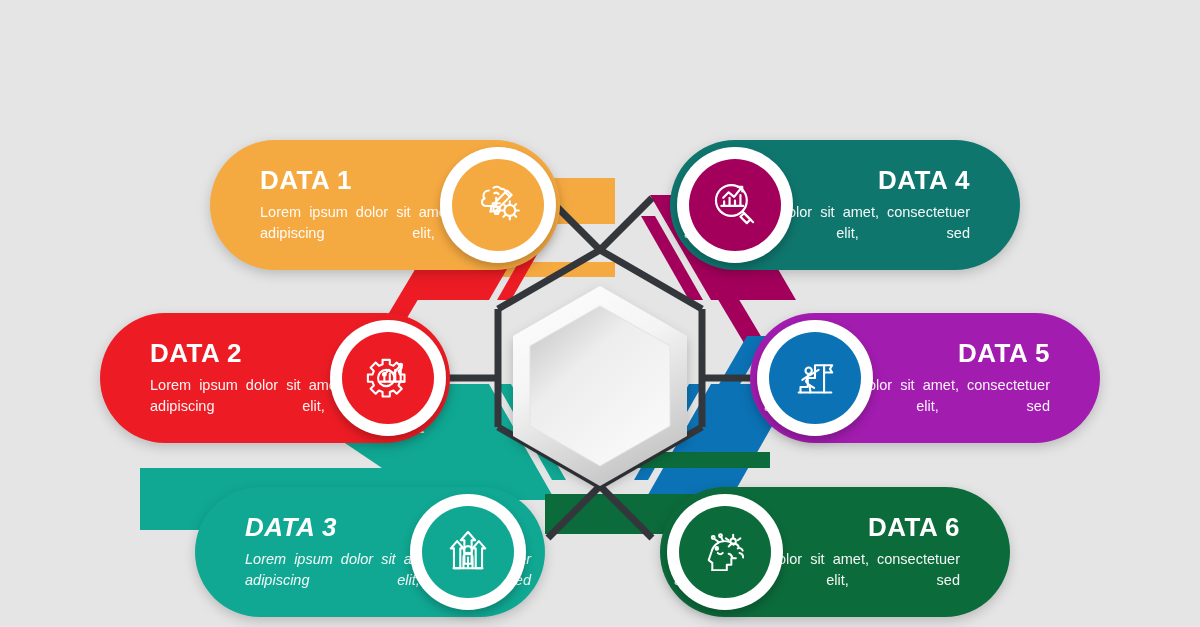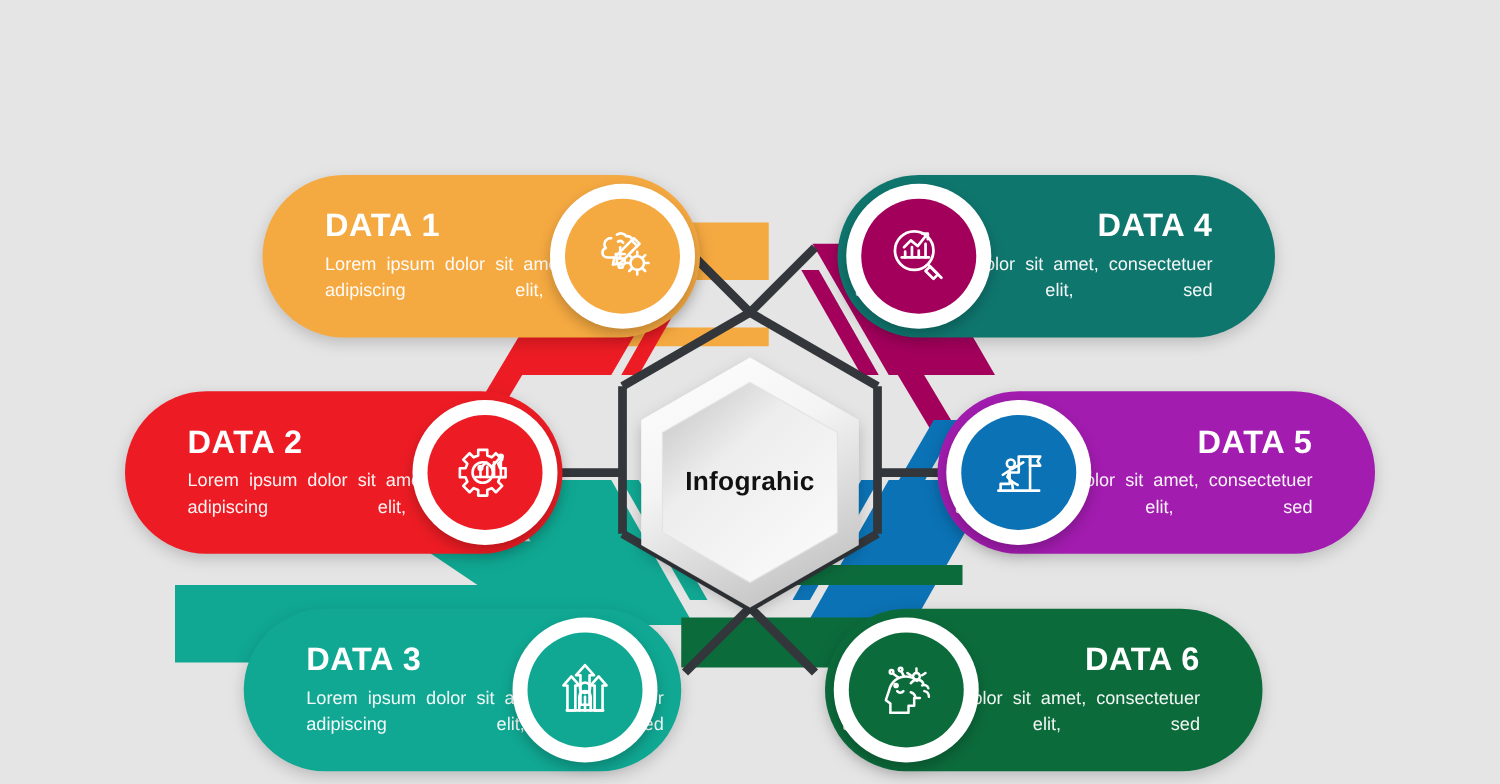--- a/index.html
+++ b/index.html
@@ -160,21 +160,20 @@
       <line x1="548" y1="538" x2="600" y2="486"></line>
       <line x1="652" y1="538" x2="600" y2="486"></line>
     </g>
 
     <g filter="url(#softShadow)">
       <polygon points="600,286 687,336 687,436 600,486 513,436 513,336" fill="url(#hexOuterGrad)"></polygon>
       <polygon points="600,306 670,346 670,426 600,466 530,426 530,346" fill="url(#hexInnerGrad)" stroke="#e3e3e3" stroke-width="1"></polygon>
     </g>
   </svg>
 
-  <div id="center-label">Infograhic</div>
 
   <div class="pod left" style="left:210px; top:140px; width:350px; background:#f5a941;">
     <div class="txt">
       <div class="title">DATA 1</div>
       <div class="body">Lorem ipsum dolor sit amet, consectetuer adipiscing elit, sed</div>
     </div>
   </div>
   <div class="badge" style="left:440px; top:147px;">
     <div class="disc" style="background:#f5a941;">
       <svg viewBox="0 0 64 64" fill="none" stroke="#ffffff" stroke-width="2.3" stroke-linecap="round" stroke-linejoin="round">
@@ -206,21 +205,21 @@
         <circle cx="30" cy="32" r="9"></circle>
         <path d="M28 36v-5M34 36v-9M40 36v-13M46 36v-17"></path>
         <path d="M24 36h26"></path>
         <path d="M28 28l5-5 5 4 8-9"></path>
         <circle cx="28" cy="28" r="1.6" fill="#ffffff"></circle>
         <circle cx="46" cy="18" r="1.6" fill="#ffffff"></circle>
       </svg>
     </div>
   </div>
 
-  <div class="pod left" style="left:195px; top:487px; width:350px; background:#10a893;">
+  <div class="pod left" style="left:195px; top:487px; width:350px; background:#10a893;font-style:italic;">
     <div class="txt">
       <div class="title">DATA 3</div>
       <div class="body">Lorem ipsum dolor sit amet, consectetuer adipiscing elit, sed</div>
     </div>
   </div>
   <div class="badge" style="left:410px; top:494px;">
     <div class="disc" style="background:#10a893;">
       <svg viewBox="0 0 64 64" fill="none" stroke="#ffffff" stroke-width="2.3" stroke-linecap="round" stroke-linejoin="round">
         <path d="M32 10l8 9h-4v26h-8V19h-4z"></path>
         <path d="M20 20l7 8h-3.5v22h-7V28H13z"></path>

